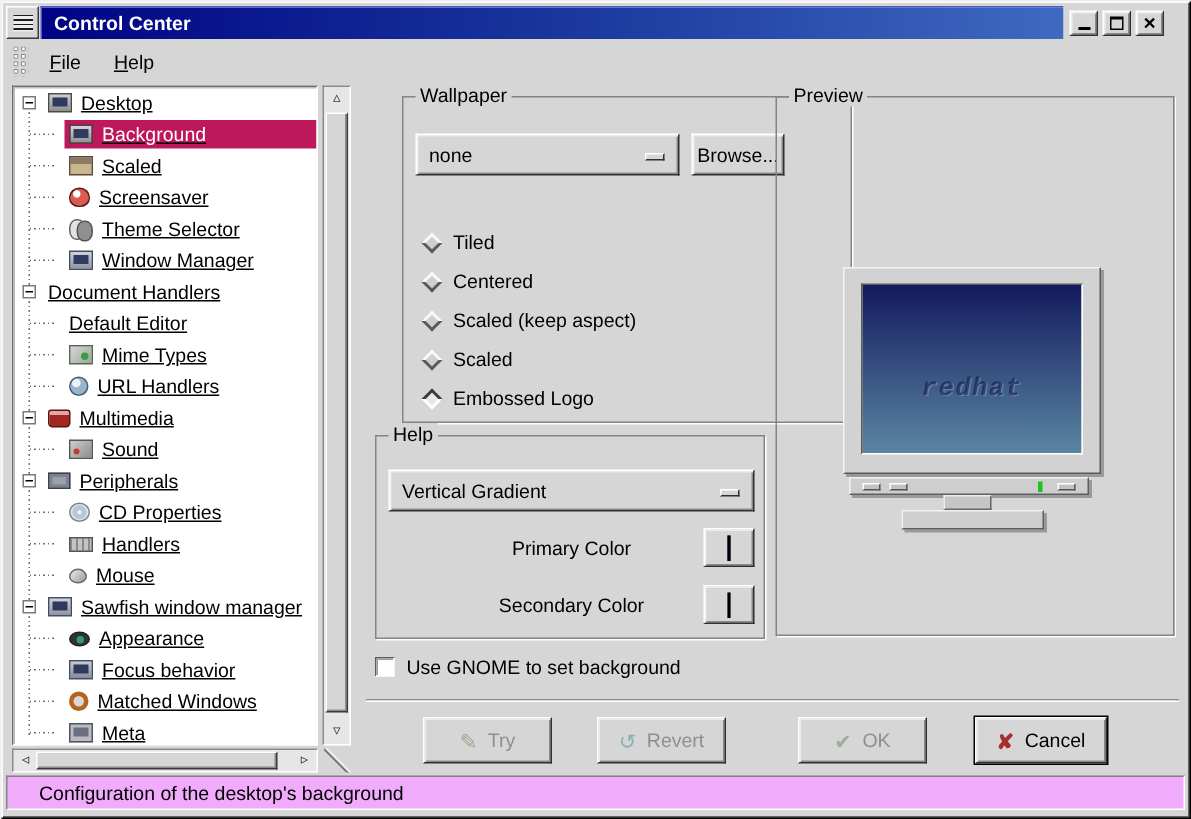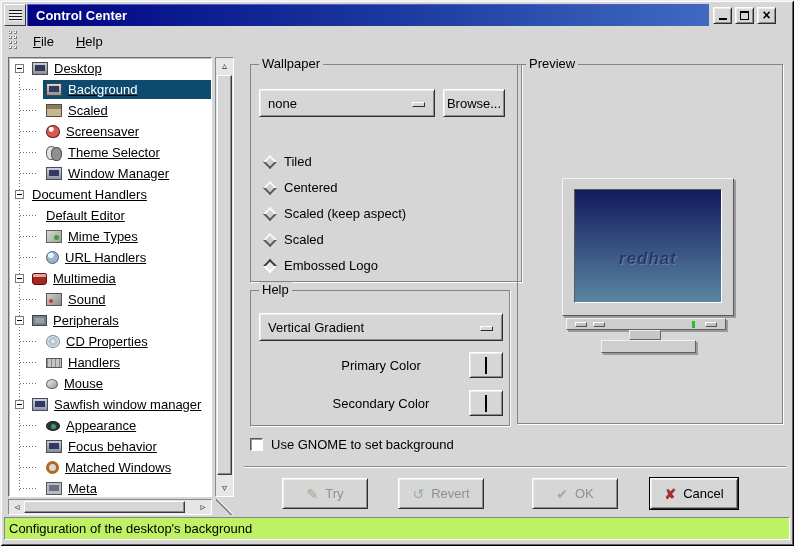--- a/index.html
+++ b/index.html
@@ -40,21 +40,21 @@
     border:1px solid;border-color:#6f6f6f #fff #fff #6f6f6f;box-shadow:inset 1px 1px 0 #bdbdbd;}
   .tree-list::before{content:"";position:absolute;left:10px;top:8px;width:1px;height:424px;
     background-image:repeating-linear-gradient(to bottom,#6f6f6f 0 1px,transparent 1px 3px);}
   .tree-row{position:relative;height:21px;display:flex;align-items:center;text-decoration:underline;}
   .tree-row .expander{width:9px;height:9px;background:#fff;border:1px solid #7a7a7a;margin:0 5px 0 6px;position:relative;flex:none;}
   .tree-row .expander::after{content:"";position:absolute;left:1px;right:1px;top:3px;height:1px;background:#000;}
   .tree-row .stub{width:34px;height:100%;flex:none;
     background-image:repeating-linear-gradient(to right,#6f6f6f 0 1px,transparent 1px 3px);
     background-size:18px 1px;background-position:11px 10px;background-repeat:no-repeat;}
   .row-content{flex:1;display:flex;align-items:center;gap:6px;padding:1px 3px;height:19px;}
-  .tree-row.selected .row-content{background:#0c4a6e;color:#fff;}
+  .tree-row.selected .row-content{background:#be185d;color:#fff;}
 
   .ticon{display:inline-block;width:16px;height:13px;position:relative;flex:none;}
   .scr::after{content:"";position:absolute;left:2px;right:2px;top:2px;bottom:3px;background:#313a5e;}
   .desktop-icon{background:linear-gradient(#cfcfcf,#8f8f8f);border:1px solid #4a4a4a;}
   .background-monitor-icon{background:linear-gradient(#d6d6d6,#909090);border:1px solid #444;}
   .panel-icon{background:linear-gradient(#8a7a5f 0 40%,#c9b68f 40%);border:1px solid #5a4a3a;}
   .screensaver-icon{width:14px;border-radius:50% 50% 45% 45%;border:1px solid #5e1713;
     background:radial-gradient(circle at 35% 30%,#fff 0 20%,#d95b52 25% 70%,#8c231c 100%);}
   .theme-selector-icon::before{content:"";position:absolute;left:0;top:0;width:9px;height:12px;background:#e2e2e2;border:1px solid #666;border-radius:45%;}
   .theme-selector-icon::after{content:"";position:absolute;right:0;top:1px;width:9px;height:12px;background:#8f8f8f;border:1px solid #555;border-radius:45%;}
@@ -93,21 +93,21 @@
   .hscroll .arr{position:absolute;top:0;width:14px;height:14px;text-align:center;font-size:10px;color:#333;line-height:14px;}
   .hscroll .arr.left{left:1px;} .hscroll .arr.right{right:1px;}
   .hscroll .thumb{position:absolute;top:1px;bottom:1px;left:15px;right:26px;background:#d6d6d6;
     border:1px solid;border-color:#fff #3a3a3a #3a3a3a #fff;box-shadow:inset -1px -1px 0 #8a8a8a;}
   .corner-grip{position:absolute;left:208px;top:442px;width:18px;height:16px;
     background:linear-gradient(45deg,transparent 42%,#5a5a5a 45%,#fdfdfd 52%,transparent 56%);}
 
   
   .frame{position:absolute;border:1px solid #848484;box-shadow:1px 1px 0 #fff;}
   .frame>.legend{position:absolute;top:-9px;left:8px;background:#d6d6d6;padding:0 3px;}
-  .frame-wallpaper{left:250px;top:64px;width:272px;height:218px;}
+  .frame-wallpaper{left:268px;top:64px;width:300px;height:218px;}
   .frame-color{left:250px;top:290px;width:260px;height:136px;}
   .frame-preview{left:517px;top:64px;width:266px;height:360px;}
 
   .optionmenu{position:absolute;height:28px;background:#d6d6d6;border:1px solid;
     border-color:#fff #2f2f2f #2f2f2f #fff;box-shadow:inset 1px 1px 0 #ececec, inset -1px -1px 0 #8a8a8a;
     display:flex;align-items:center;padding-left:8px;}
   .om-tick{position:absolute;right:9px;top:12px;width:13px;height:5px;background:#d6d6d6;
     border:1px solid;border-color:#fff #2f2f2f #2f2f2f #fff;}
   .btn{background:#d6d6d6;border:1px solid;border-color:#fff #2f2f2f #2f2f2f #fff;
     box-shadow:inset 1px 1px 0 #ececec, inset -1px -1px 0 #8a8a8a;
@@ -123,21 +123,21 @@
   .swatch{position:absolute;right:0;top:1px;width:34px;height:26px;padding:3px;}
   .swatch .chip{width:100%;height:100%;border:1px solid #000;}
   .chip-dither{background-image:repeating-linear-gradient(135deg,rgba(255,255,255,.22) 0 1px,transparent 1px 3px);}
 
   
   .monitor-bezel{position:absolute;left:44px;top:113px;width:172px;height:138px;background:#d2d2d2;
     border:1px solid;border-color:#f4f4f4 #5a5a5a #5a5a5a #f4f4f4;box-shadow:2px 2px 0 #9a9a9a;}
   .monitor-screen{position:absolute;left:11px;top:10px;width:148px;height:114px;
     border:1px solid;border-color:#5a5a5a #fff #fff #5a5a5a;display:flex;align-items:center;justify-content:center;}
   .emboss-logo{font-style:italic;font-weight:bold;font-size:17px;letter-spacing:1px;
-    color:rgba(10,16,60,.55);text-shadow:1px 1px 0 rgba(160,190,220,.35);margin-top:26px;}
+    color:rgba(10,16,60,.55);text-shadow:1px 1px 0 rgba(160,190,220,.35);margin-top:26px;font-family:Liberation Mono, monospace;}
   .monitor-front{position:absolute;left:48px;top:253px;width:160px;height:12px;background:#cecece;
     border:1px solid;border-color:#f2f2f2 #5f5f5f #5f5f5f #f2f2f2;box-shadow:2px 2px 0 #9a9a9a;}
   .mf-btn{position:absolute;top:3px;width:12px;height:5px;background:#c2c2c2;border:1px solid;border-color:#fff #555 #555 #fff;}
   .mf-led{position:absolute;top:2px;right:30px;width:3px;height:7px;background:#1ec41e;}
   .mf-btn.b1{left:8px;} .mf-btn.b2{left:26px;} .mf-btn.b3{right:8px;}
   .monitor-neck{position:absolute;left:111px;top:265px;width:32px;height:10px;background:#c6c6c6;
     border:1px solid;border-color:#eee #666 #666 #eee;}
   .monitor-base{position:absolute;left:83px;top:275px;width:95px;height:13px;background:#cecece;
     border:1px solid;border-color:#f2f2f2 #5f5f5f #5f5f5f #f2f2f2;box-shadow:2px 2px 0 #9a9a9a;}
 
@@ -148,22 +148,22 @@
   .separator{position:absolute;left:244px;top:466px;width:542px;height:2px;
     border-top:1px solid #8a8a8a;border-bottom:1px solid #fff;}
   .actions{position:absolute;left:244px;top:478px;width:546px;height:31px;}
   .action{position:absolute;top:0;height:31px;display:flex;align-items:center;justify-content:center;gap:7px;}
   .action.disabled{color:#8f8f8f;}
   .btn-icon{font-size:14px;line-height:14px;}
   .try-icon{color:#a8a28e;} .revert-icon{color:#8fb0b0;} .ok-icon{color:#9fae9a;}
   .cancel-icon{color:#a52f2f;font-weight:bold;}
   .action.default{box-shadow:0 0 0 1px #000, inset 1px 1px 0 #ececec, inset -1px -1px 0 #8a8a8a;}
 
-  .statusbar{position:absolute;left:4px;top:517px;width:786px;height:23px;background:#bef264;
-    border:1px solid;border-color:#848484 #fff #fff #848484;line-height:21px;padding-left:4px;}
+  .statusbar{position:absolute;left:4px;top:517px;width:786px;height:23px;background:#f0abfc;
+    border:1px solid;border-color:#848484 #fff #fff #848484;line-height:21px;padding-left:21px;}
 </style>
 </head>
 <body>
 
 <div class="window">
 
   <div class="titlebar-row">
     <div class="menu-btn">
       <span class="lines"></span>
     </div>

